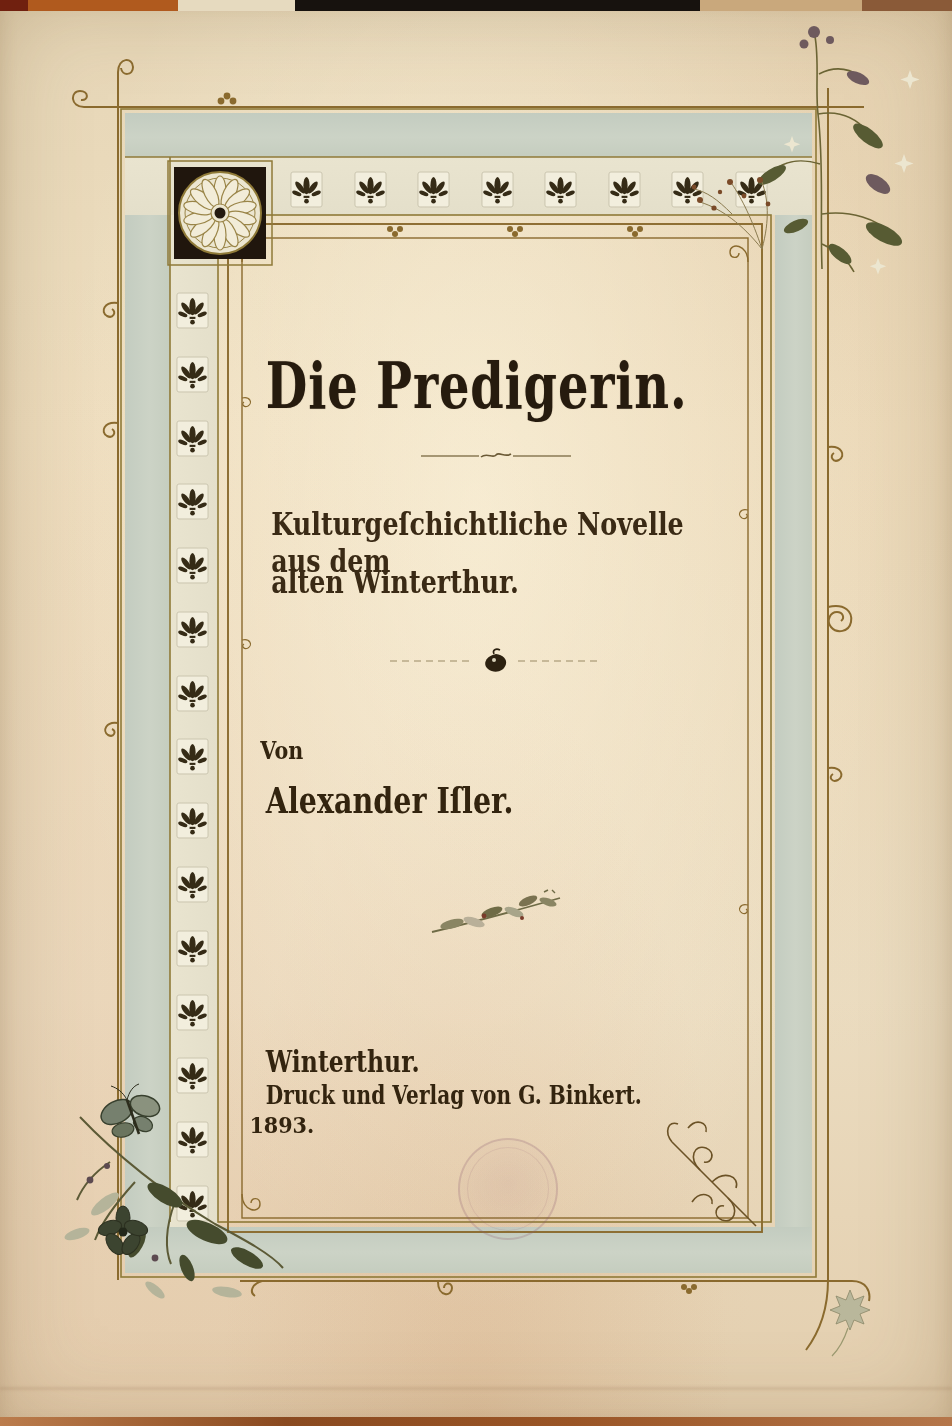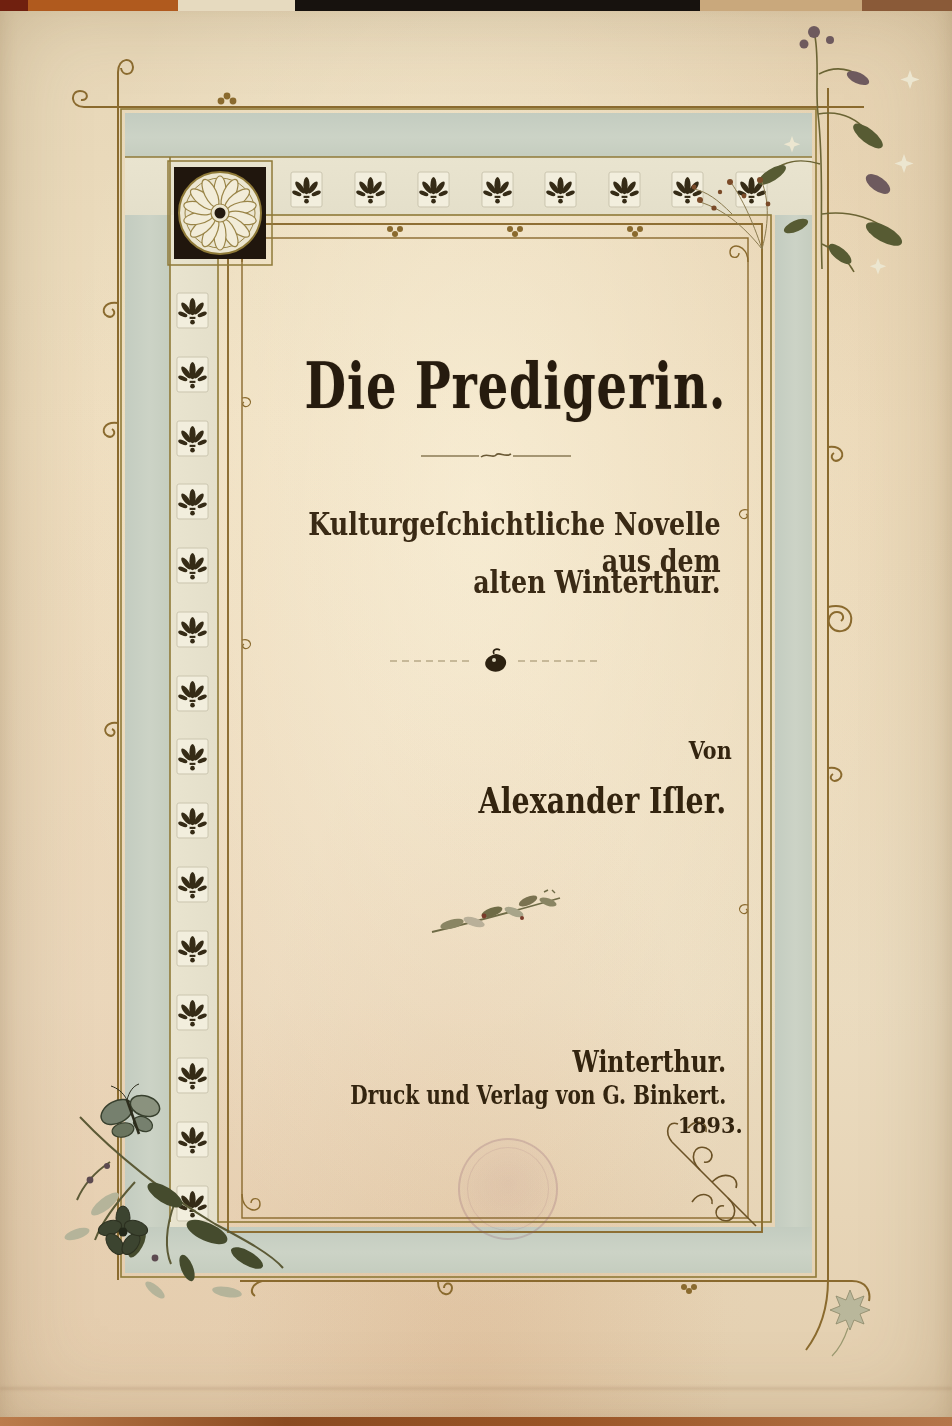--- a/index.html
+++ b/index.html
@@ -24,21 +24,21 @@
   .strip-ivory{position:absolute;background:linear-gradient(180deg,#e9e4cf,#e4dfca);}
   .strip-ivory.v{background:linear-gradient(90deg,#e9e4cf,#e4dfca);}
   
   #fleur-row{position:absolute;left:290px;top:170px;width:478px;height:38px;
     display:flex;flex-direction:row;justify-content:space-between;align-items:center;}
   #fleur-col{position:absolute;left:176px;top:292px;width:33px;height:930px;
     display:flex;flex-direction:column;justify-content:space-between;align-items:center;}
   .fleur-tile{width:33px;height:37px;}
   .fleur-tile svg{display:block;}
   
-  #content{position:absolute;left:222px;top:0;width:548px;height:1248px;text-align:right;color:var(--ink,#2e2212);}
+  #content{position:absolute;left:222px;top:0;width:548px;height:1248px;text-align:left;color:var(--ink,#2e2212);}
   #content > div{position:absolute;left:0;right:0;}
   .frak{font-weight:bold;}
   #title-line{top:352px;font-size:57px;letter-spacing:1px;transform:scale(.84,1.1);color:#261b0e;text-shadow:0 0 1px rgba(60,40,20,.35);}
   #subtitle1{top:506px;font-size:31px;transform:scale(.82,1.05);color:#3a2a15;}
   #subtitle2{top:563px;font-size:31px;transform:scale(.82,1.05);color:#3a2a15;}
   #byline{top:736px;font-size:24px;transform:scale(.86,1);color:#33240f;}
   #author{top:780px;font-size:34px;transform:scale(.84,1.05);color:#33240f;}
   #imprint-city{top:1046px;font-size:28px;transform:scale(.84,1.05);color:#33240f;}
   #imprint-pub{top:1081px;font-size:24px;transform:scale(.84,1.05);color:#33240f;}
   #imprint-year{top:1111px;font-size:23px;transform:scale(.9,1);color:#33240f;}

